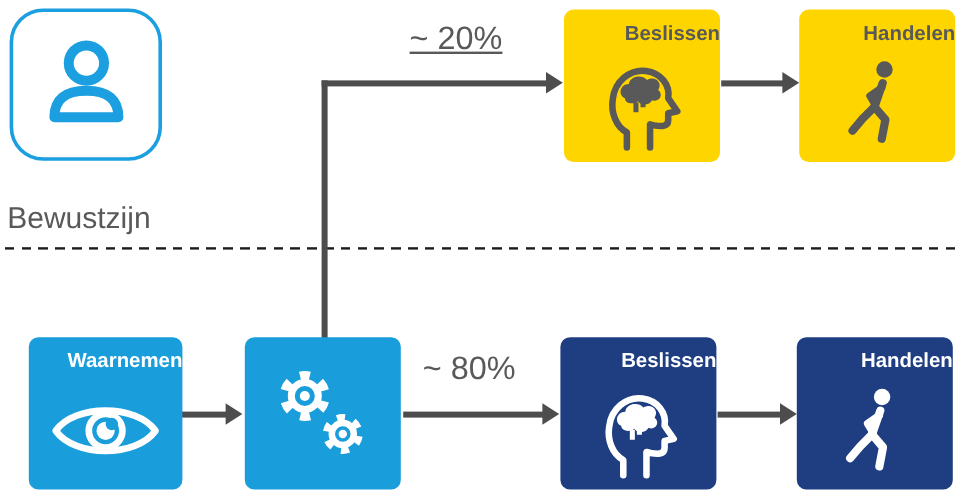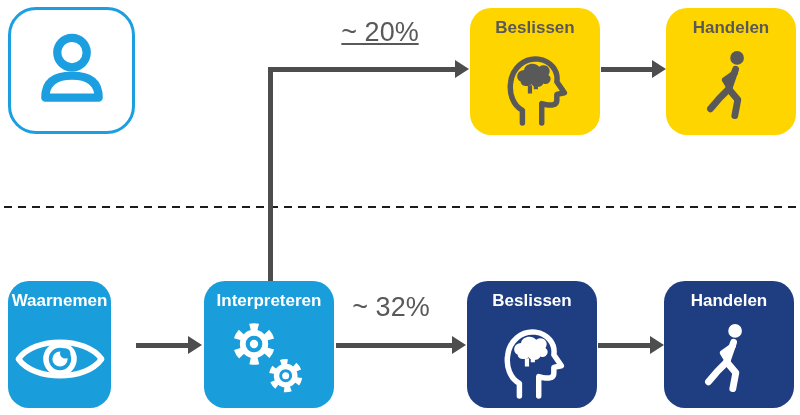--- a/index.html
+++ b/index.html
@@ -2,22 +2,22 @@
 <html><head>
 <meta charset="utf-8">
 <style>
   html,body{margin:0;padding:0;background:#fff;}
   .canvas{
     position:relative;width:800px;height:415px;background:#ffffff;overflow:hidden;
     font-family:"Liberation Sans",sans-serif;
   }
   
   .node{
-    position:absolute;width:130px;height:127px;border-radius:21px;
-    display:flex;flex-direction:column;align-items:center;box-sizing:border-box;
+    position:absolute;width:130px;height:127px;border-radius:8px;
+    display:flex;flex-direction:column;align-items:flex-end;box-sizing:border-box;
   }
   .node .label{margin-top:11px;font-size:17px;font-weight:600;line-height:1;}
   .node .icon{flex:1;display:flex;align-items:center;justify-content:center;width:100%;}
   .blue{background:#199DDB;color:#ffffff;}
   .yellow{background:#FFD500;color:#595959;}
   .navy{background:#1F3E82;color:#ffffff;}
 
   
   .badge{
     position:absolute;left:8px;top:7px;width:127px;height:127px;box-sizing:border-box;
@@ -49,24 +49,25 @@
 
 <div class="canvas">
 
   <div class="badge">
     <svg width="92" height="92" viewBox="0 0 100 100">
       <circle cx="50" cy="30" r="16" fill="none" stroke="#1B9FE0" stroke-width="9"></circle>
       <path d="M21 79 Q21 55 50 55 Q79 55 79 79 Z" fill="none" stroke="#1B9FE0" stroke-width="9" stroke-linejoin="round"></path>
     </svg>
   </div>
 
+  <div class="layer-label" style="top:169px;">Bewustzijn</div>
   <div class="divider"></div>
 
   <div class="pct" style="left:322px;top:19px;text-decoration:underline;">~ 20%</div>
-  <div class="pct" style="left:333px;top:294px;">~ 32%</div>
+  <div class="pct" style="left:333px;top:294px;">~ 80%</div>
 
   <div class="v-line" style="left:268px;top:67px;height:215px;"></div>
   <div class="h-line" style="left:268px;top:67px;width:188px;"></div>
   <div class="arrow-head" style="left:455px;top:60px;"></div>
 
   <div class="h-line" style="left:601px;top:67px;width:52px;"></div>
   <div class="arrow-head" style="left:652px;top:60px;"></div>
 
   <div class="h-line" style="left:136px;top:343px;width:54px;"></div>
   <div class="arrow-head" style="left:188px;top:336px;"></div>
@@ -94,34 +95,33 @@
       <svg width="76" height="76" viewBox="0 0 100 100">
         <circle cx="58" cy="13" r="9" fill="#595959"></circle>
         <path d="M56 28 L47 54" fill="none" stroke="#595959" stroke-width="9" stroke-linecap="round"></path>
         <path d="M55 33 L42 42 L48 52" fill="none" stroke="#595959" stroke-width="8" stroke-linecap="round" stroke-linejoin="round"></path>
         <path d="M47 54 L34 67 L23 80" fill="none" stroke="#595959" stroke-width="9" stroke-linecap="round" stroke-linejoin="round"></path>
         <path d="M47 54 L59 68 L55 89" fill="none" stroke="#595959" stroke-width="9" stroke-linecap="round" stroke-linejoin="round"></path>
       </svg>
     </span>
   </div>
 
-  <div class="node blue" style="left:8px;top:281px;width:103px;">
+  <div class="node blue" style="left:24px;top:281px;width:128px;">
     <span class="label">Waarnemen</span>
     <span class="icon">
       <svg width="96" height="58" viewBox="0 0 120 72">
         <path d="M8 36 C28 8 92 8 112 36 C92 64 28 64 8 36 Z" fill="none" stroke="#fff" stroke-width="7" stroke-linejoin="round"></path>
         <circle cx="60" cy="36" r="17.5" fill="none" stroke="#fff" stroke-width="7"></circle>
         <circle cx="60" cy="36" r="9.5" fill="#fff"></circle>
         <circle cx="66.5" cy="29" r="6.5" fill="#199DDB"></circle>
       </svg>
     </span>
   </div>
 
   <div class="node blue" style="left:204px;top:281px;">
-    <span class="label">Interpreteren</span>
     <span class="icon">
       <svg width="90" height="84" viewBox="0 0 108 100">
         <g transform="rotate(15 36 32)">
           <circle cx="36" cy="32" r="20" fill="none" stroke="#fff" stroke-width="10" stroke-dasharray="9.5 11.44"></circle>
         </g>
         <circle cx="36" cy="32" r="13.5" fill="none" stroke="#fff" stroke-width="7"></circle>
         <circle cx="36" cy="32" r="5" fill="#fff"></circle>
         <g transform="rotate(8 74 70)">
           <circle cx="74" cy="70" r="15.5" fill="none" stroke="#fff" stroke-width="9" stroke-dasharray="7.5 8.73"></circle>
         </g>

